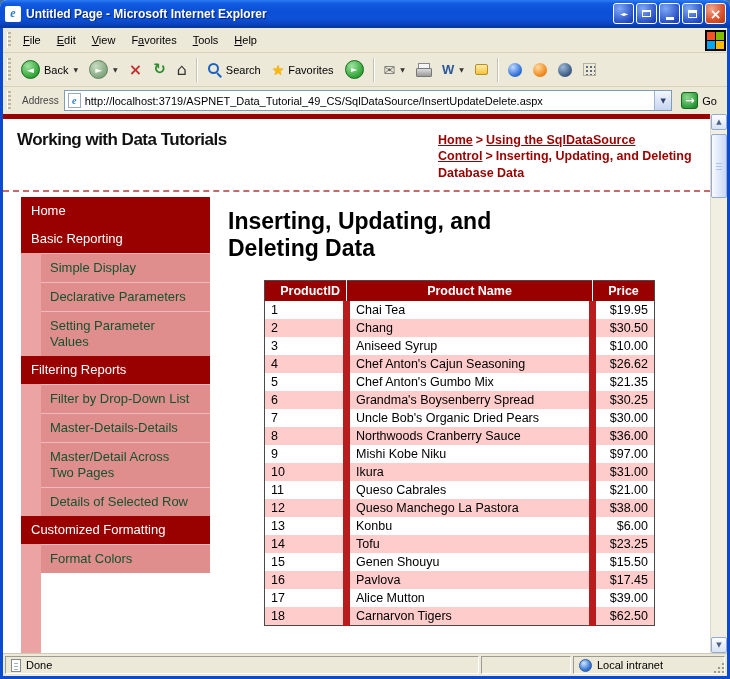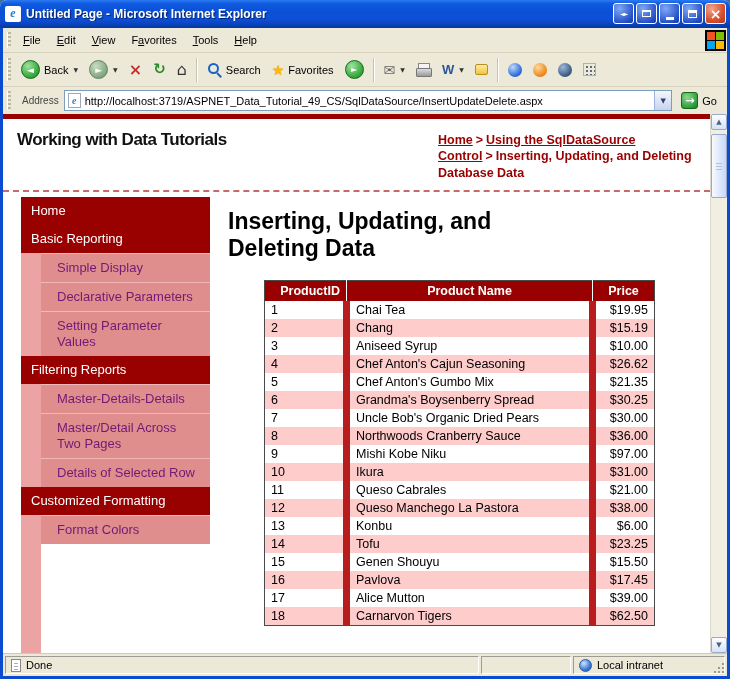--- a/index.html
+++ b/index.html
@@ -116,21 +116,21 @@
   .bc-sep { margin:0 3px; }
 
   .content-row { display:flex; align-items:flex-start; }
 
   
   .sidebar { width:189px; flex:0 0 189px; margin:5px 0 0 18px; position:relative; }
   .sidebar::before { content:""; position:absolute; left:0; top:0; bottom:-400px; width:20px;
     background:#EBA3A3; }
   .sb-item { position:relative; font-size:13px; line-height:16px; cursor:pointer; }
   .sb-item.header { background:#990000; color:#fff; padding:6px 40px 6px 10px; }
-  .sb-item.sub { background:#E08D8D; color:#701a75; margin-left:20px; padding:6px 14px 6px 16px;
+  .sb-item.sub { background:#E08D8D; color:#14532d; margin-left:20px; padding:6px 14px 6px 9px;
     border-top:1px solid #F0B9B9; }
 
   
   .main { flex:1; padding-left:18px; min-width:0; }
   .page-heading { font-size:23px; font-weight:bold; color:#000; margin:16px 0 0 0;
     max-width:345px; line-height:1.18; }
   .products { margin:18px 0 0 36px; border-collapse:collapse; font-size:12.5px;
     border:1px solid #4a4a4a; }
   .products th { background:#990000; color:#fff; font-weight:bold; padding:3px 6px;
     border-left:1px solid #fff; }
@@ -307,20 +307,21 @@
         </div>
 
         <div class="content-row">
           <div class="sidebar">
               <div class="sb-item header">Home</div>
               <div class="sb-item header">Basic Reporting</div>
               <div class="sb-item sub">Simple Display</div>
               <div class="sb-item sub">Declarative Parameters</div>
               <div class="sb-item sub">Setting Parameter Values</div>
               <div class="sb-item header">Filtering Reports</div>
+              <div class="sb-item sub">Filter by Drop-Down List</div>
               <div class="sb-item sub">Master-Details-Details</div>
               <div class="sb-item sub">Master/Detail Across Two Pages</div>
               <div class="sb-item sub">Details of Selected Row</div>
               <div class="sb-item header">Customized Formatting</div>
               <div class="sb-item sub">Format Colors</div>
             </div>
           <div class="main">
             <h2 class="page-heading">Inserting, Updating, and Deleting Data</h2>
             <table class="products">
               <thead>
@@ -332,21 +333,21 @@
                 </thead>
               <tbody>
                   <tr>
                     <td class="col-id">1</td>
                     <td class="col-name">Chai Tea</td>
                     <td class="col-price">$19.95</td>
                   </tr>
                   <tr>
                     <td class="col-id">2</td>
                     <td class="col-name">Chang</td>
-                    <td class="col-price">$15.19</td>
+                    <td class="col-price">$30.50</td>
                   </tr>
                   <tr>
                     <td class="col-id">3</td>
                     <td class="col-name">Aniseed Syrup</td>
                     <td class="col-price">$10.00</td>
                   </tr>
                   <tr>
                     <td class="col-id">4</td>
                     <td class="col-name">Chef Anton's Cajun Seasoning</td>
                     <td class="col-price">$26.62</td>

